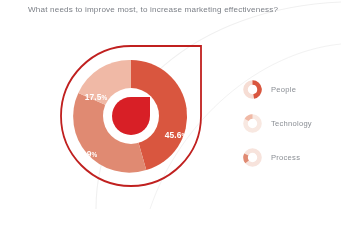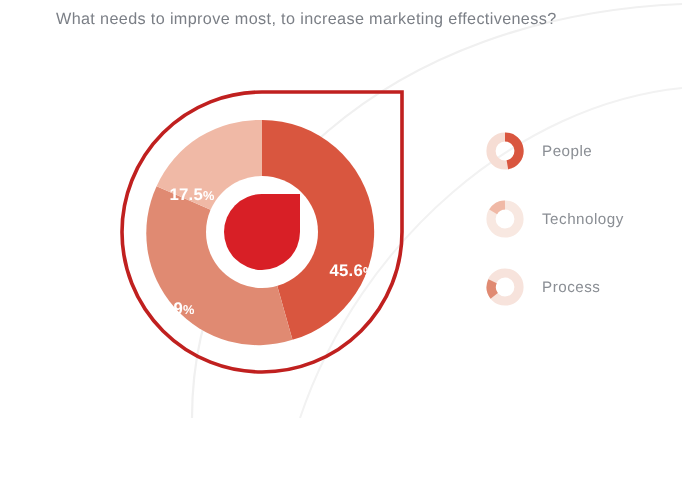--- a/index.html
+++ b/index.html
@@ -37,21 +37,21 @@
   .slice-label {
     font-family:"Liberation Sans", sans-serif;
     font-size:8.4px;
     font-weight:bold;
     fill:#ffffff;
     letter-spacing:0.1px;
   }
   .slice-label .pct { font-size:6.4px; }
   #legend {
     position:absolute;
-    left:243px; top:58px;
+    left:243px; top:72px;
     width:96px;
   }
   .legend-row {
     display:flex;
     align-items:center;
     height:34px;
   }
   .legend-mark {
     width:19px; height:19px;
     flex:0 0 19px;

